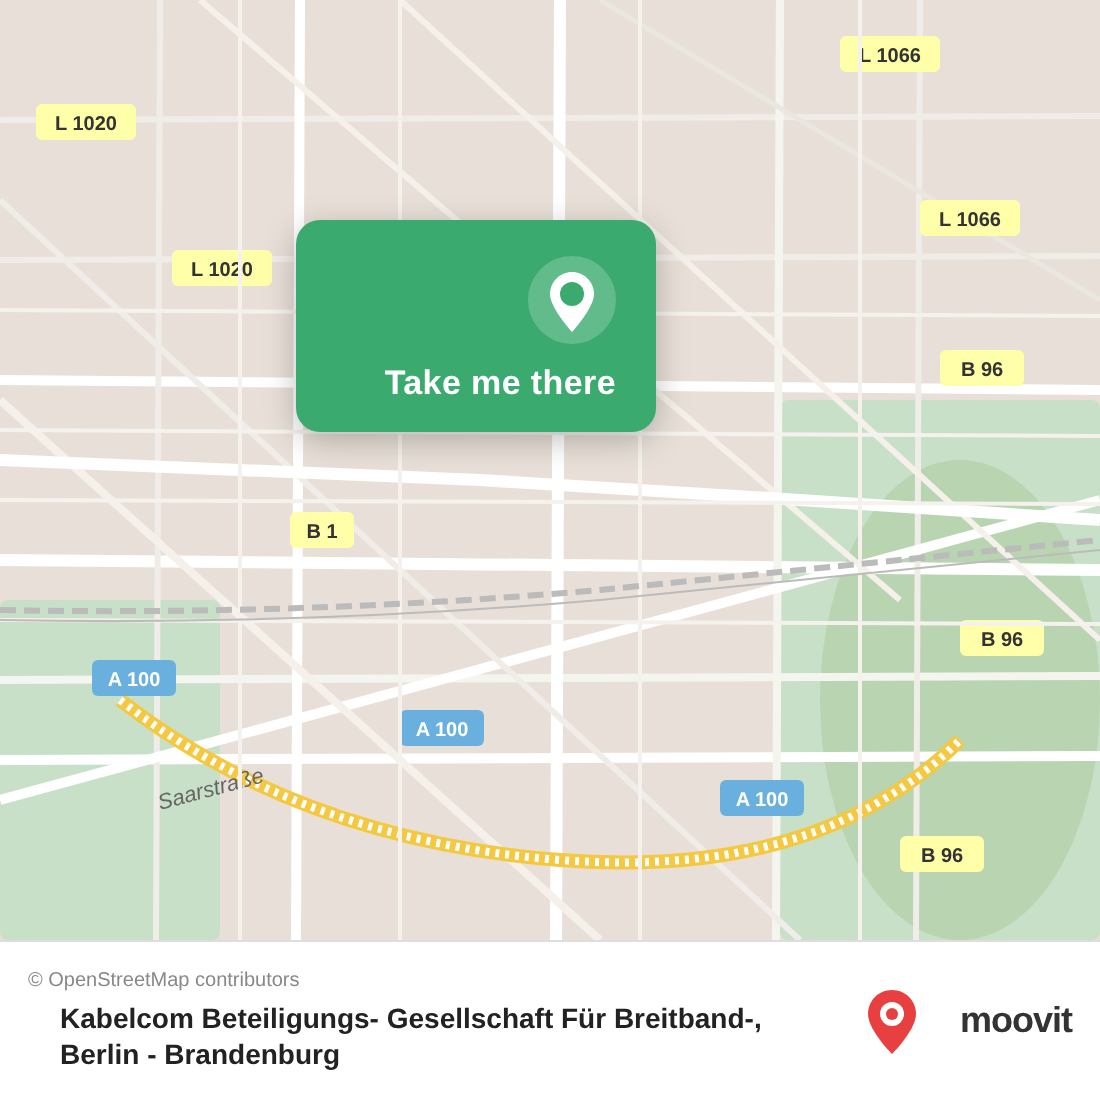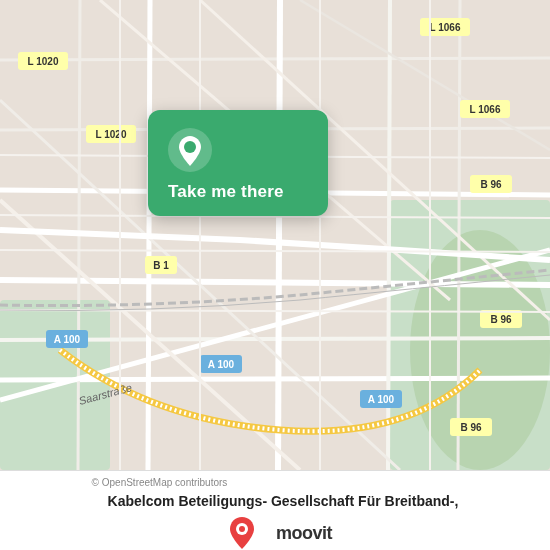--- a/index.html
+++ b/index.html
@@ -31,21 +31,21 @@
     
     .take-me-there-card {
       position: absolute;
       top: 110px;
       left: 148px;
       width: 180px;
       background: #3aaa6e;
       border-radius: 12px;
       display: flex;
       flex-direction: column;
-      align-items: flex-start;
+      align-items: flex-end;
       padding: 18px 20px 14px;
       box-shadow: 0 4px 16px rgba(0,0,0,0.25);
       z-index: 10;
     }
 
     .location-pin {
       width: 44px;
       height: 44px;
       margin-bottom: 10px;
     }
@@ -64,21 +64,20 @@
       bottom: 0;
       left: 0;
       width: 550px;
       height: 80px;
       background: #fff;
       border-top: 1px solid #ddd;
       display: flex;
       align-items: center;
       padding: 0 14px;
       justify-content: space-between;
-      flex-direction: column;
     }
 
     .bottom-info {
       display: flex;
       flex-direction: column;
       justify-content: center;
       flex: 1;
     }
 
     .copyright-text {
@@ -207,20 +206,21 @@
       <circle cx="22" cy="19" r="6" fill="#3aaa6e"></circle>
     </svg>
     <span class="take-me-there-label">Take me there</span>
   </div>
 </div>
 
 <div class="bottom-bar">
   <div class="bottom-info">
     <span class="copyright-text">© OpenStreetMap contributors</span>
     <span class="location-title">Kabelcom Beteiligungs- Gesellschaft Für Breitband-,</span>
+    <span class="location-title">Berlin - Brandenburg</span>
   </div>
   <div class="moovit-logo">
 
     <svg class="moovit-pin" viewBox="0 0 28 34" xmlns="http://www.w3.org/2000/svg">
       <path d="M14 1 C7 1 2 6.5 2 13 C2 21 14 33 14 33 C14 33 26 21 26 13 C26 6.5 21 1 14 1 Z" fill="#e84040"></path>
       <circle cx="14" cy="13" r="6" fill="white"></circle>
       <circle cx="14" cy="13" r="3" fill="#e84040"></circle>
     </svg>
     <span class="moovit-text">moovit</span>
   </div>

